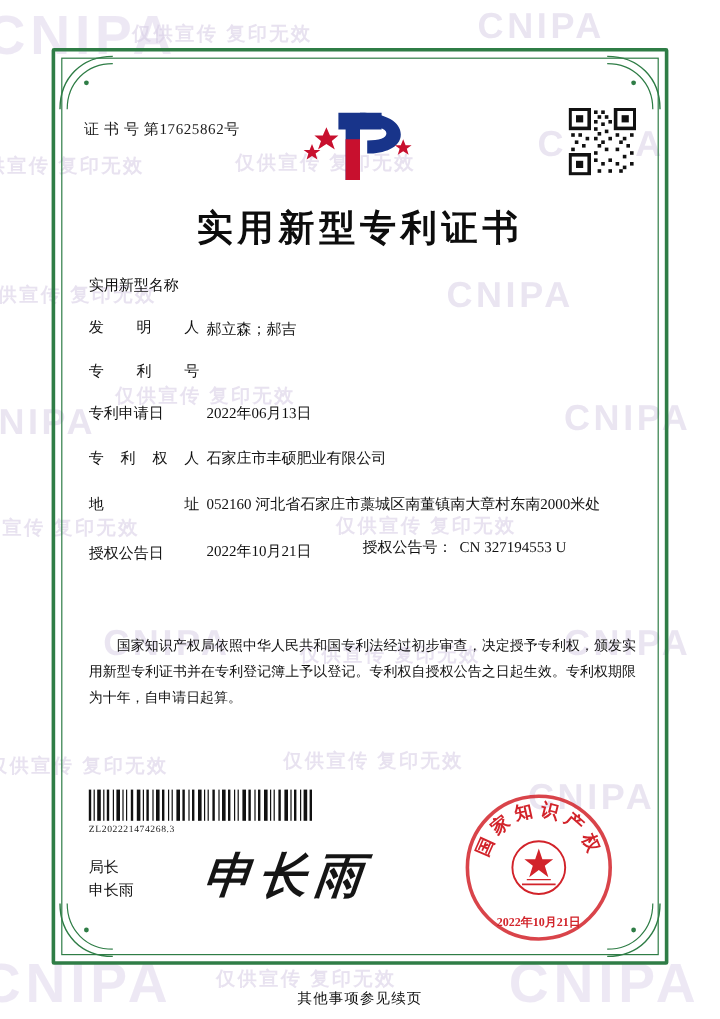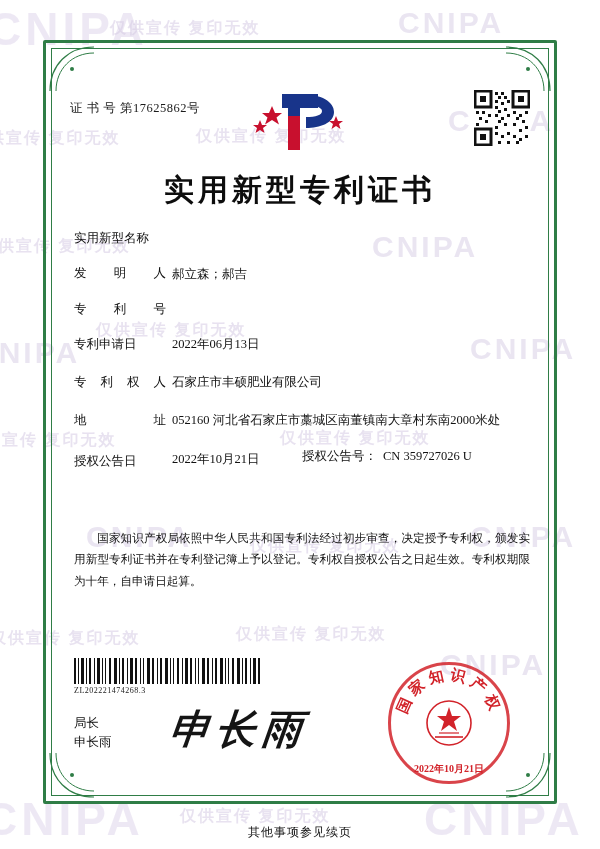--- a/index.html
+++ b/index.html
@@ -383,21 +383,21 @@
       <div class="val">052160 河北省石家庄市藁城区南董镇南大章村东南2000米处</div>
     </div>
 
     <div class="rowflex">
       <div class="half">
         <div class="lab">授权公告日</div>
         <div class="val">2022年10月21日</div>
       </div>
       <div class="half2">
         <div>授权公告号：</div>
-        <div style="padding-left:6px;">CN 359727026 U</div>
+        <div style="padding-left:6px;">CN 327194553 U</div>
       </div>
     </div>
   </div>
 
   <div class="para">
     <p>国家知识产权局依照中华人民共和国专利法经过初步审查，决定授予专利权，颁发实用新型专利证书并在专利登记簿上予以登记。专利权自授权公告之日起生效。专利权期限为十年，自申请日起算。</p>
   </div>
 
   <div class="barcode">
     <i style="left:0px;width:2px"></i>

